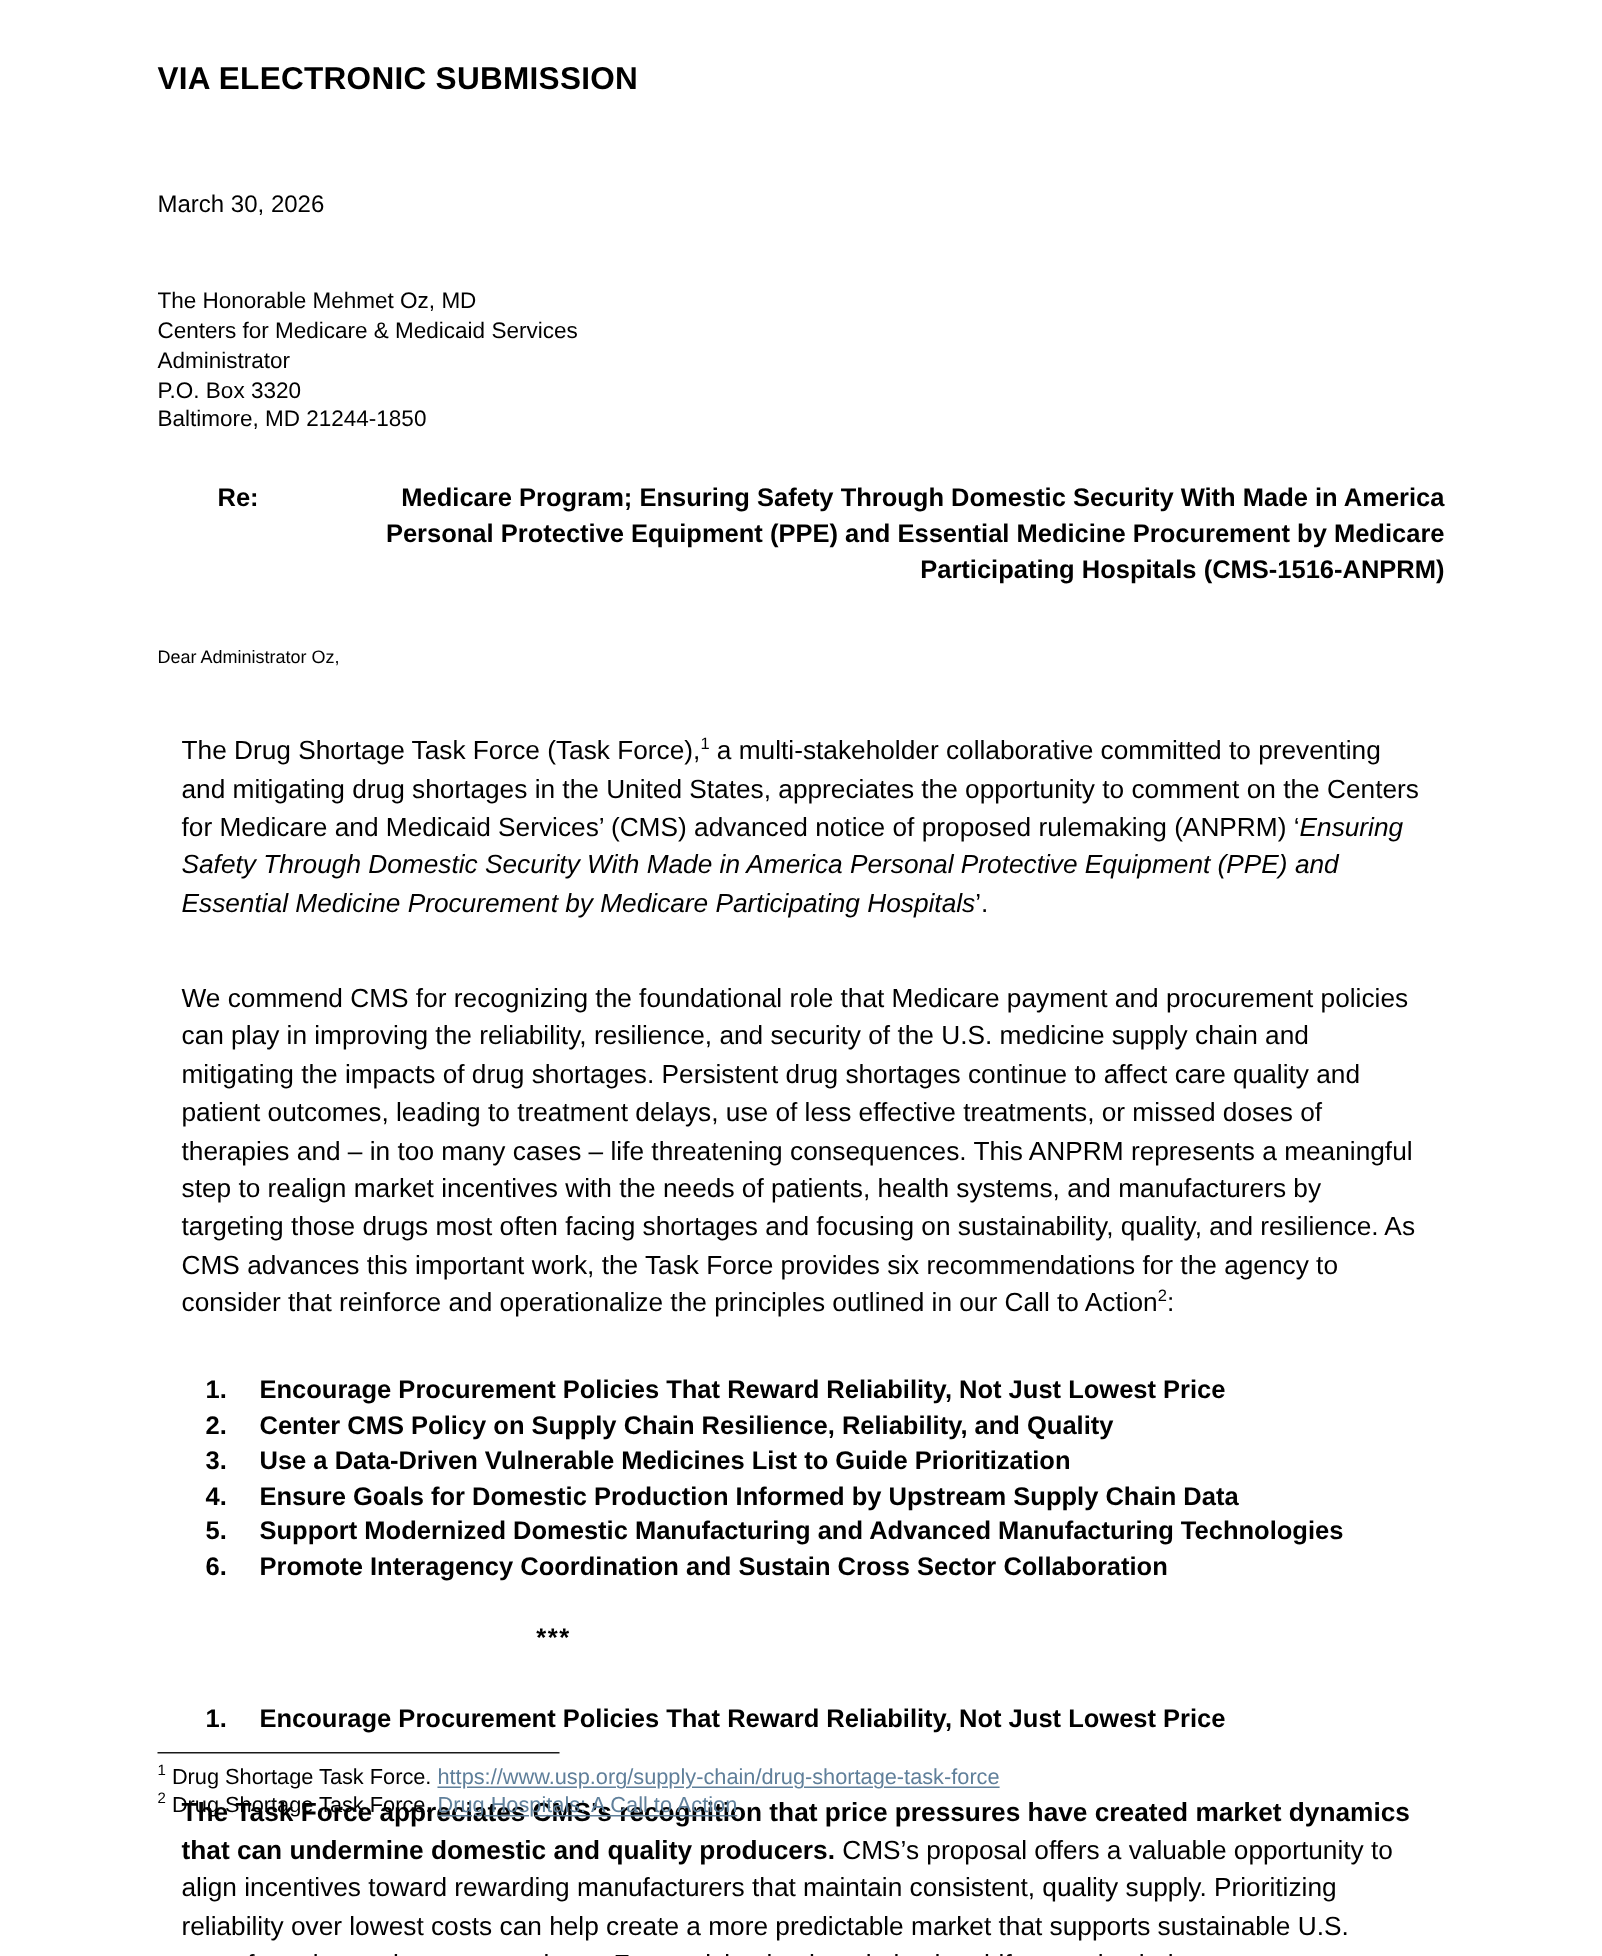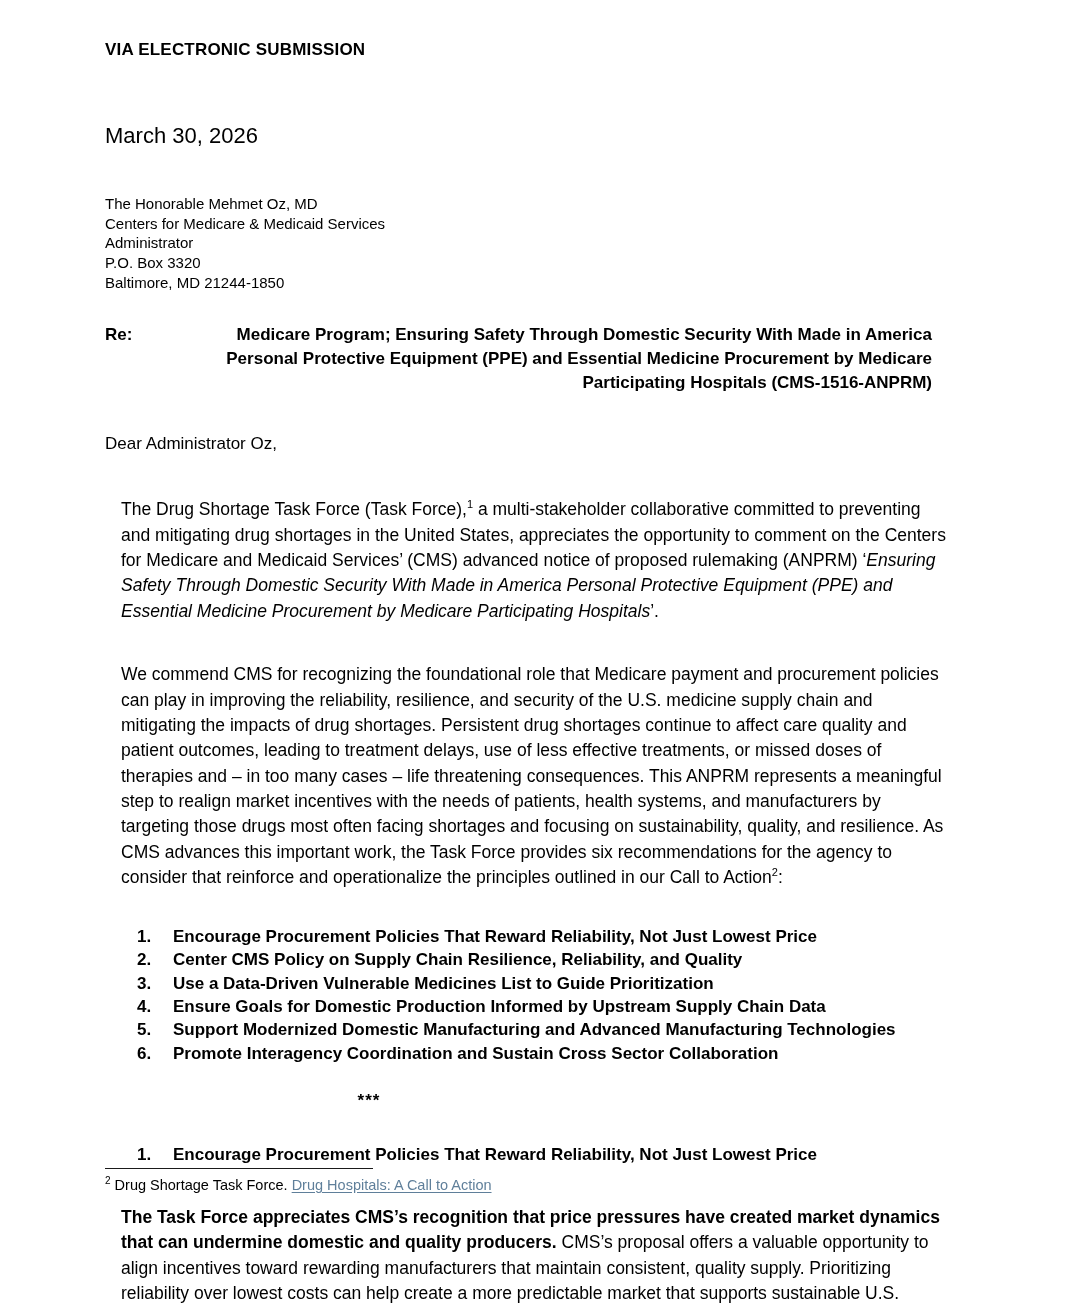--- a/index.html
+++ b/index.html
@@ -20,57 +20,58 @@
     box-sizing: border-box;
     overflow: hidden;
   }
   .content {
     position: absolute;
     left: 105px;
     top: 0;
     width: 858px;
   }
   .hdr-electronic {
-    font-size: 17px;
+    font-size: 21px;
     font-weight: bold;
     letter-spacing: 0.2px;
     padding-top: 40px;
     line-height: 1.2;
   }
   .date-line {
-    font-size: 22px;
+    font-size: 16px;
     line-height: 1.25;
     padding-top: 62px;
   }
   .address-block {
     font-size: 15px;
     line-height: 1.32;
     padding-top: 44px;
   }
   .address-block div { white-space: pre; }
 
   .re-block {
     display: flex;
     padding-top: 30px;
     font-size: 17px;
     font-weight: bold;
     line-height: 1.42;
+    margin-left: 40px;
   }
   .re-label {
     width: 67px;
     flex: 0 0 67px;
   }
   .re-text {
     flex: 1 1 auto;
     max-width: 760px;
     text-align: right;
   }
 
   .salutation {
-    font-size: 17px;
+    font-size: 12px;
     padding-top: 38px;
     line-height: 1.3;
   }
 
   p.body-par {
     font-size: 17.5px;
     line-height: 1.45;
     margin: 16px;
     padding-top: 22px;
     text-align: left;
@@ -225,20 +226,24 @@
 
     <p class="body-par">
       <span class="bold">The Task Force appreciates CMS’s recognition that price pressures have created market dynamics that can undermine domestic and quality producers.</span><span> CMS’s proposal offers a valuable opportunity to align incentives toward rewarding manufacturers that maintain consistent, quality supply. Prioritizing reliability over lowest costs can help create a more predictable market that supports sustainable U.S. manufacturing and protects patients. For participating hospitals, the shift may also help</span>
     </p>
 
   </div>
 
   <div class="footnotes">
     <div class="fn-rule"></div>
 
+    <div class="fn-line">
+      <sup>1</sup>
+      <span>Drug Shortage Task Force. </span><a class="fn-link" href="#">https://www.usp.org/supply-chain/drug-shortage-task-force</a>
+    </div>
 
     <div class="fn-line">
       <sup>2</sup>
       <span>Drug Shortage Task Force. </span><a class="fn-link" href="#">Drug Hospitals: A Call to Action</a>
     </div>
   </div>
 
 </div>
 
 </body></html>

